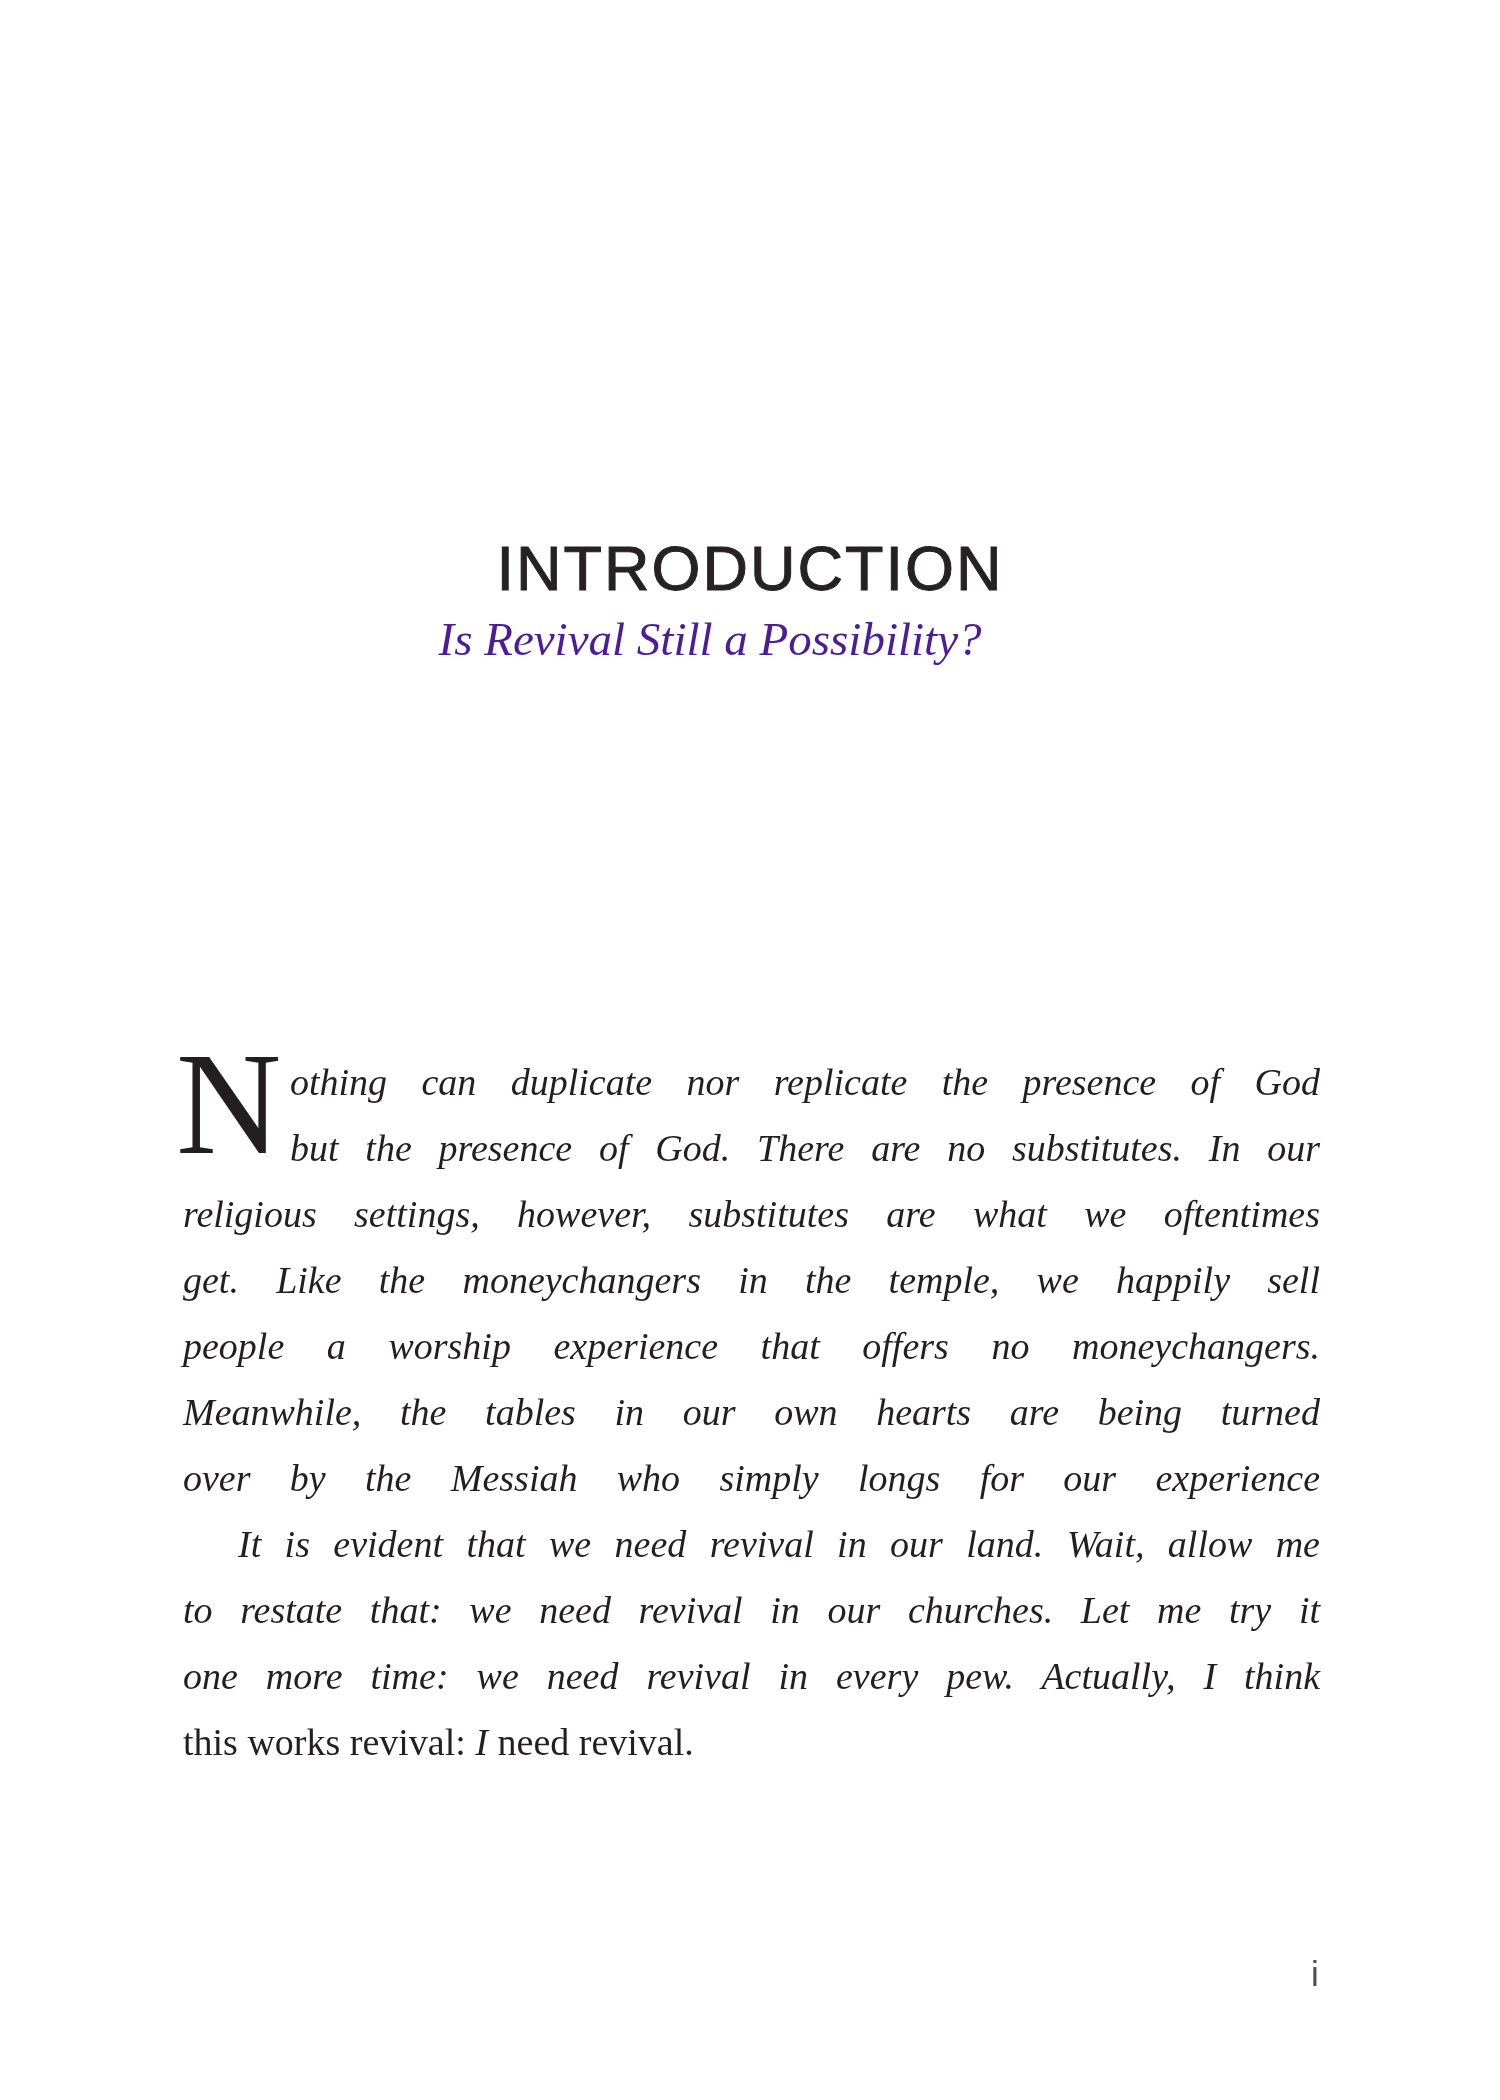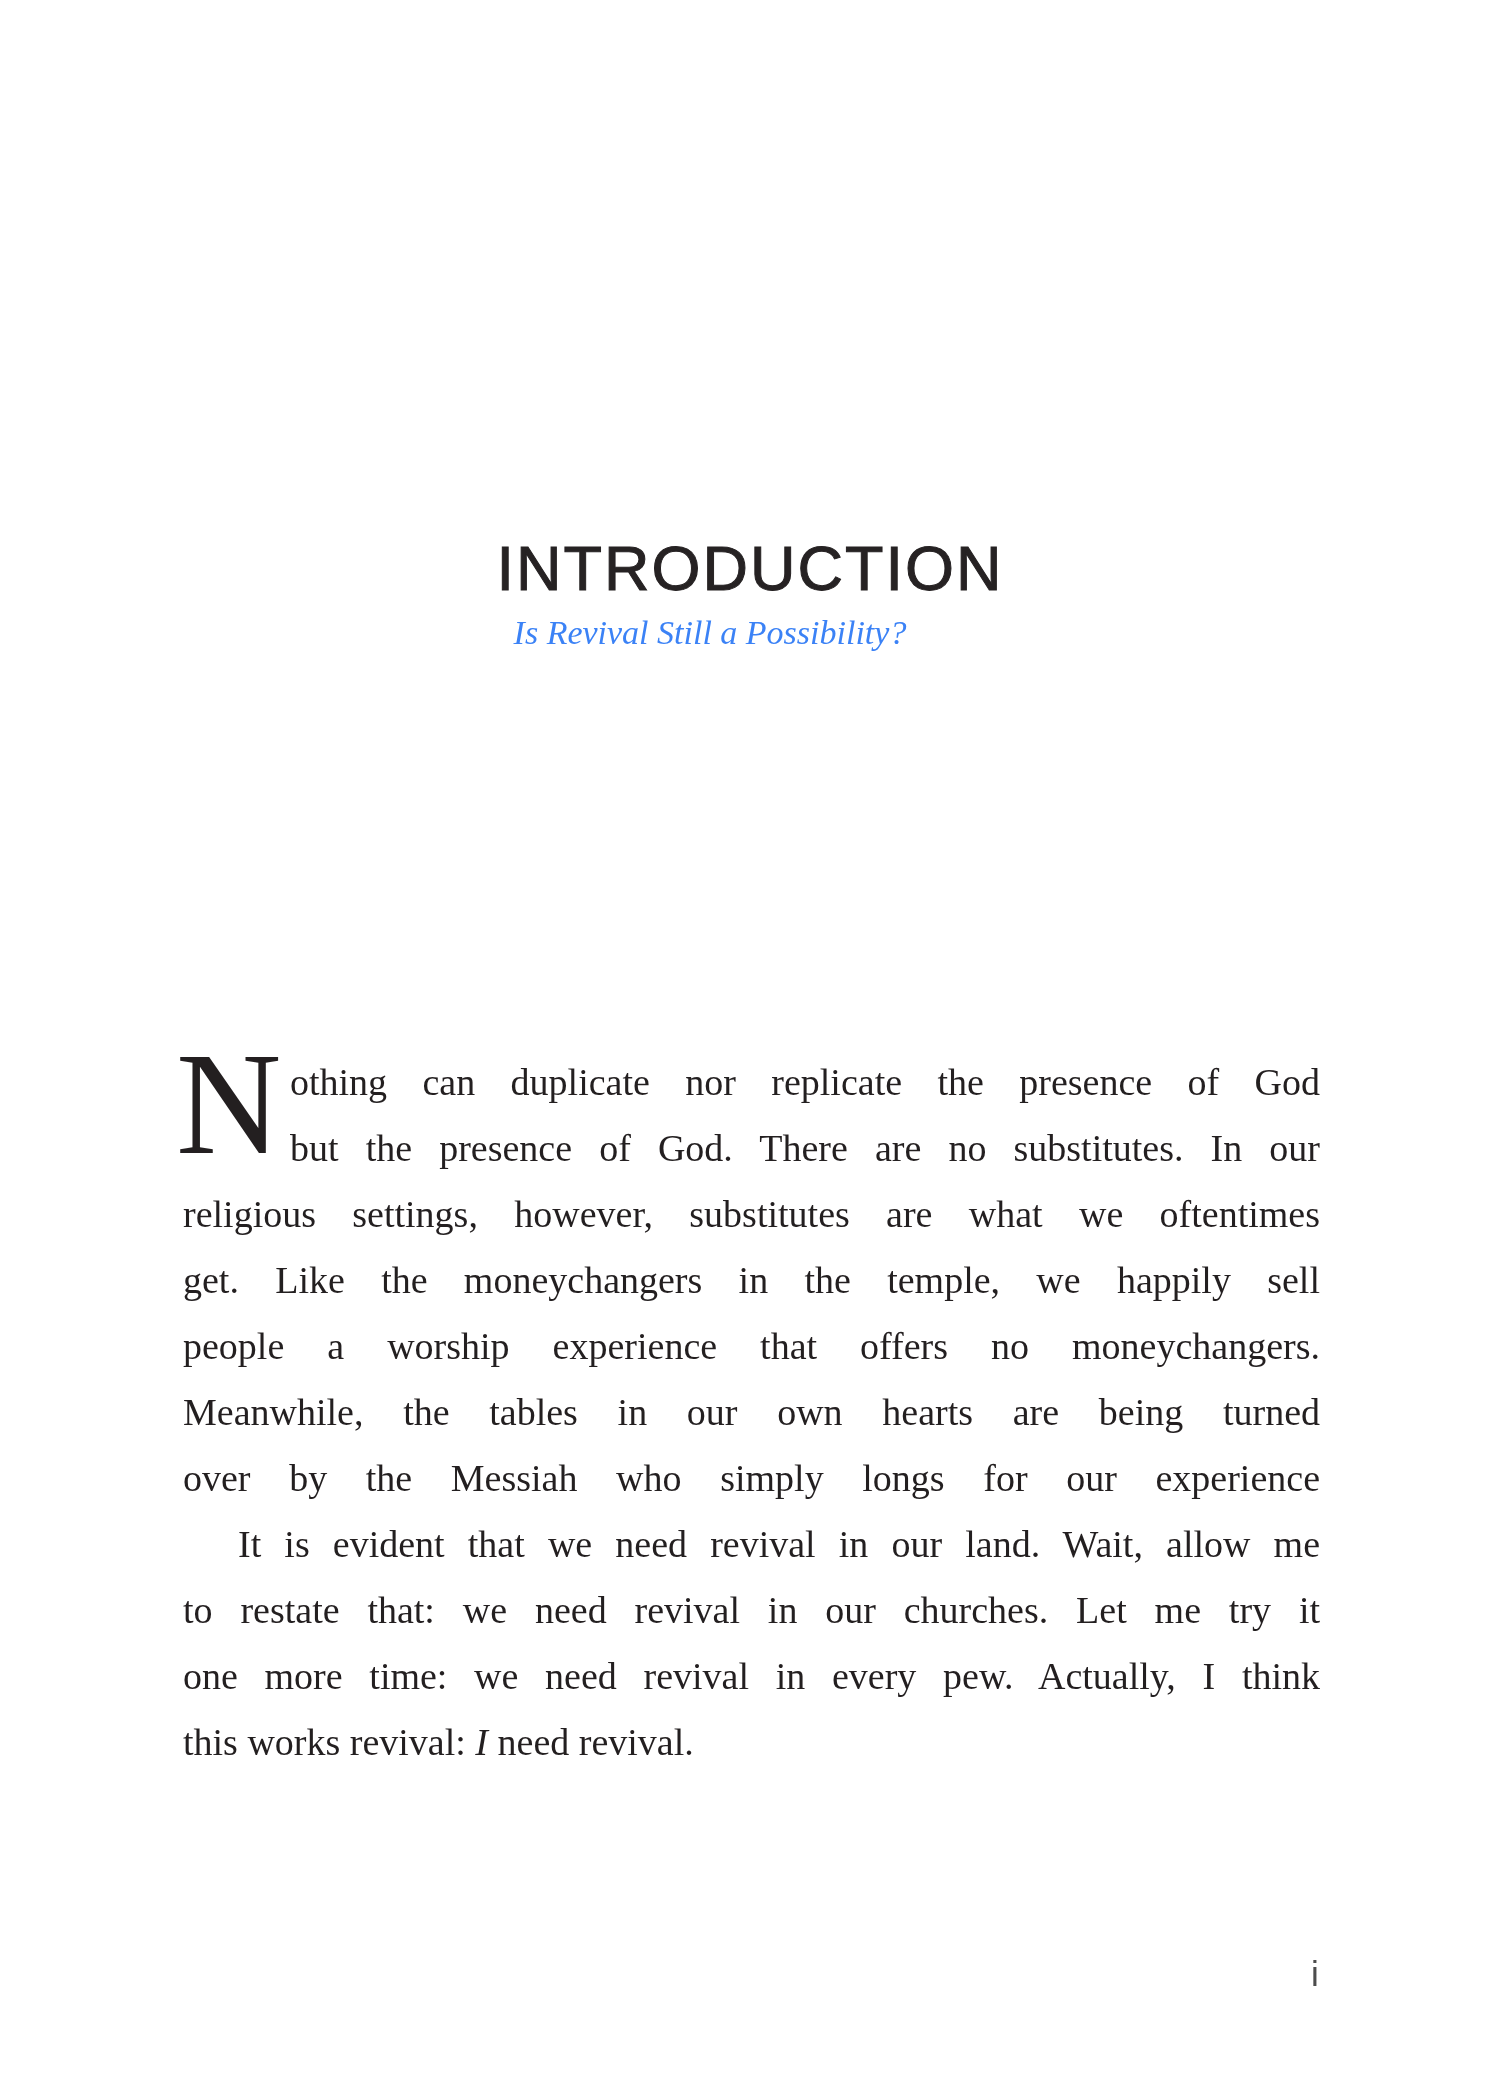--- a/index.html
+++ b/index.html
@@ -26,23 +26,23 @@
     color: #262223;
     -webkit-text-stroke: 1px #262223;
   }
   .subtitle {
     position: absolute;
     top: 616px;
     left: 0;
     width: 1420px;
     text-align: center;
     font-style: italic;
-    font-size: 34px;
+    font-size: 47px;
     line-height: 1;
-    color: #3b82f6;
+    color: #4c1d95;
   }
   .body-block {
     position: absolute;
     left: 183px;
     top: 1049px;
     width: 1137px;
     color: #231f20;
   }
   .drop-cap {
     position: absolute;
@@ -51,21 +51,21 @@
     font-size: 146px;
     line-height: 1;
     color: #231f20;
   }
   .line {
     font-size: 38px;
     line-height: 66px;
     height: 66px;
     color: #231f20;
   }
-  .jst  { text-align: justify; text-align-last: justify; }
+  .jst  { text-align: justify; text-align-last: justify; font-style: italic; }
   .wrap { padding-left: 107px; }
   .ind  { padding-left: 55px; }
   .it   { font-style: italic; }
   .page-num {
     position: absolute;
     left: 1265px;
     top: 1956px;
     width: 100px;
     text-align: center;
     font-family: "Liberation Sans", sans-serif;

